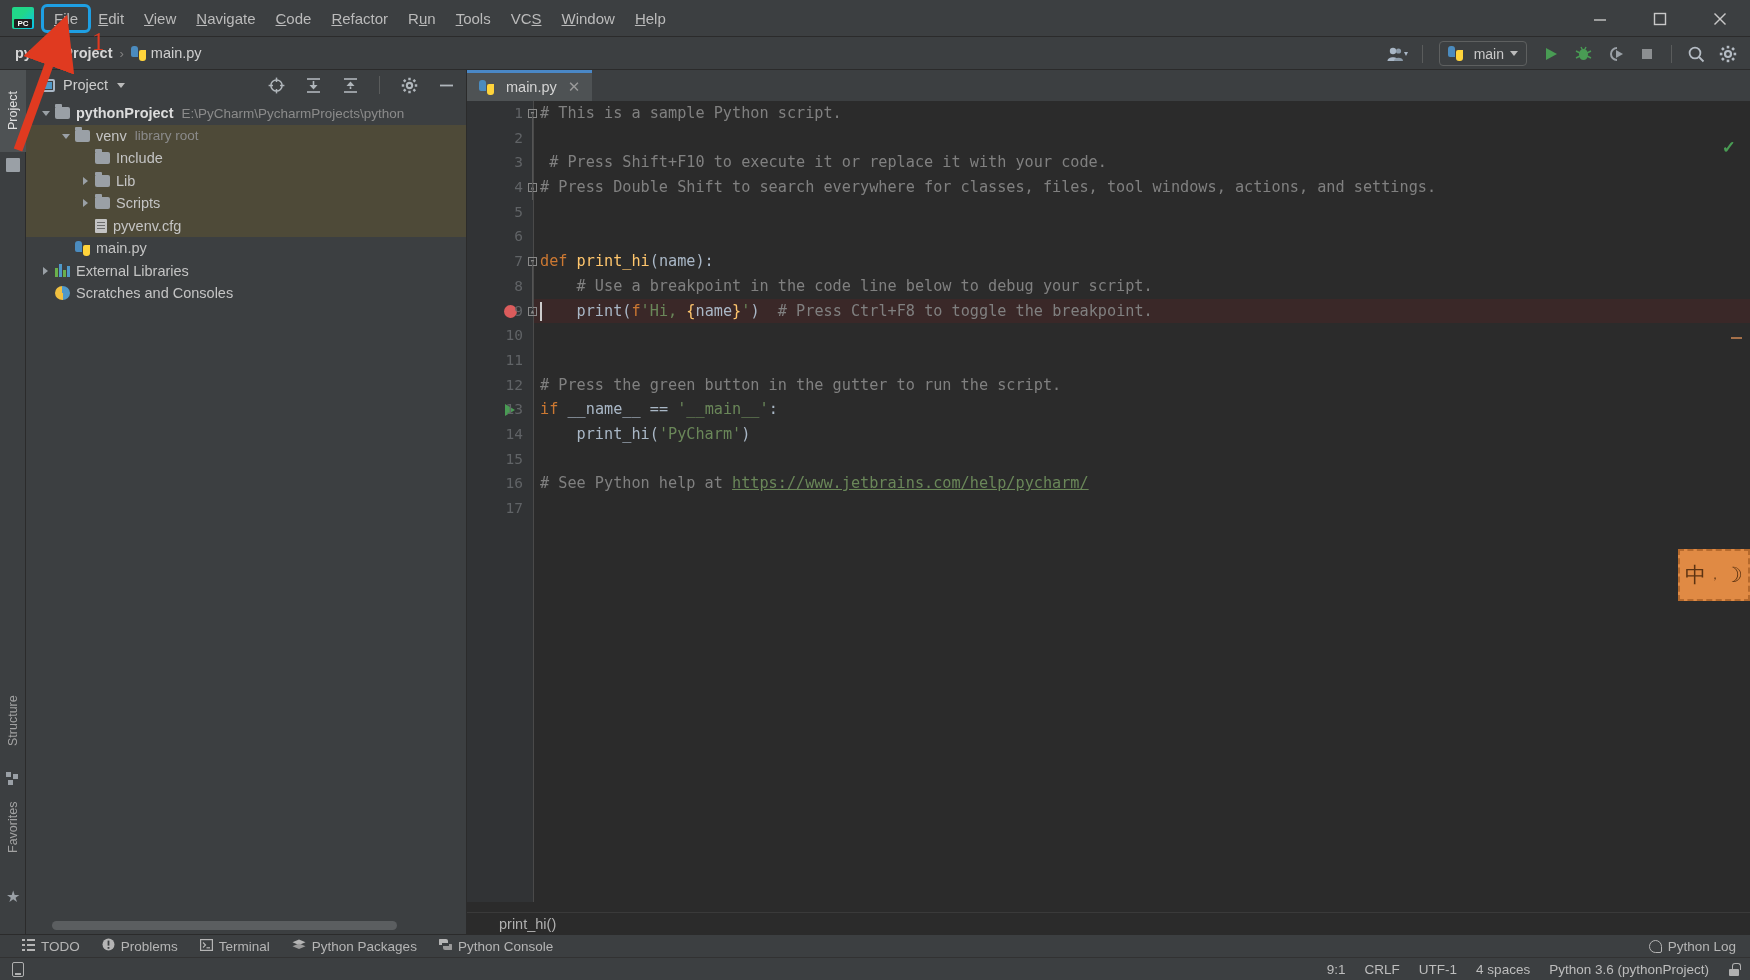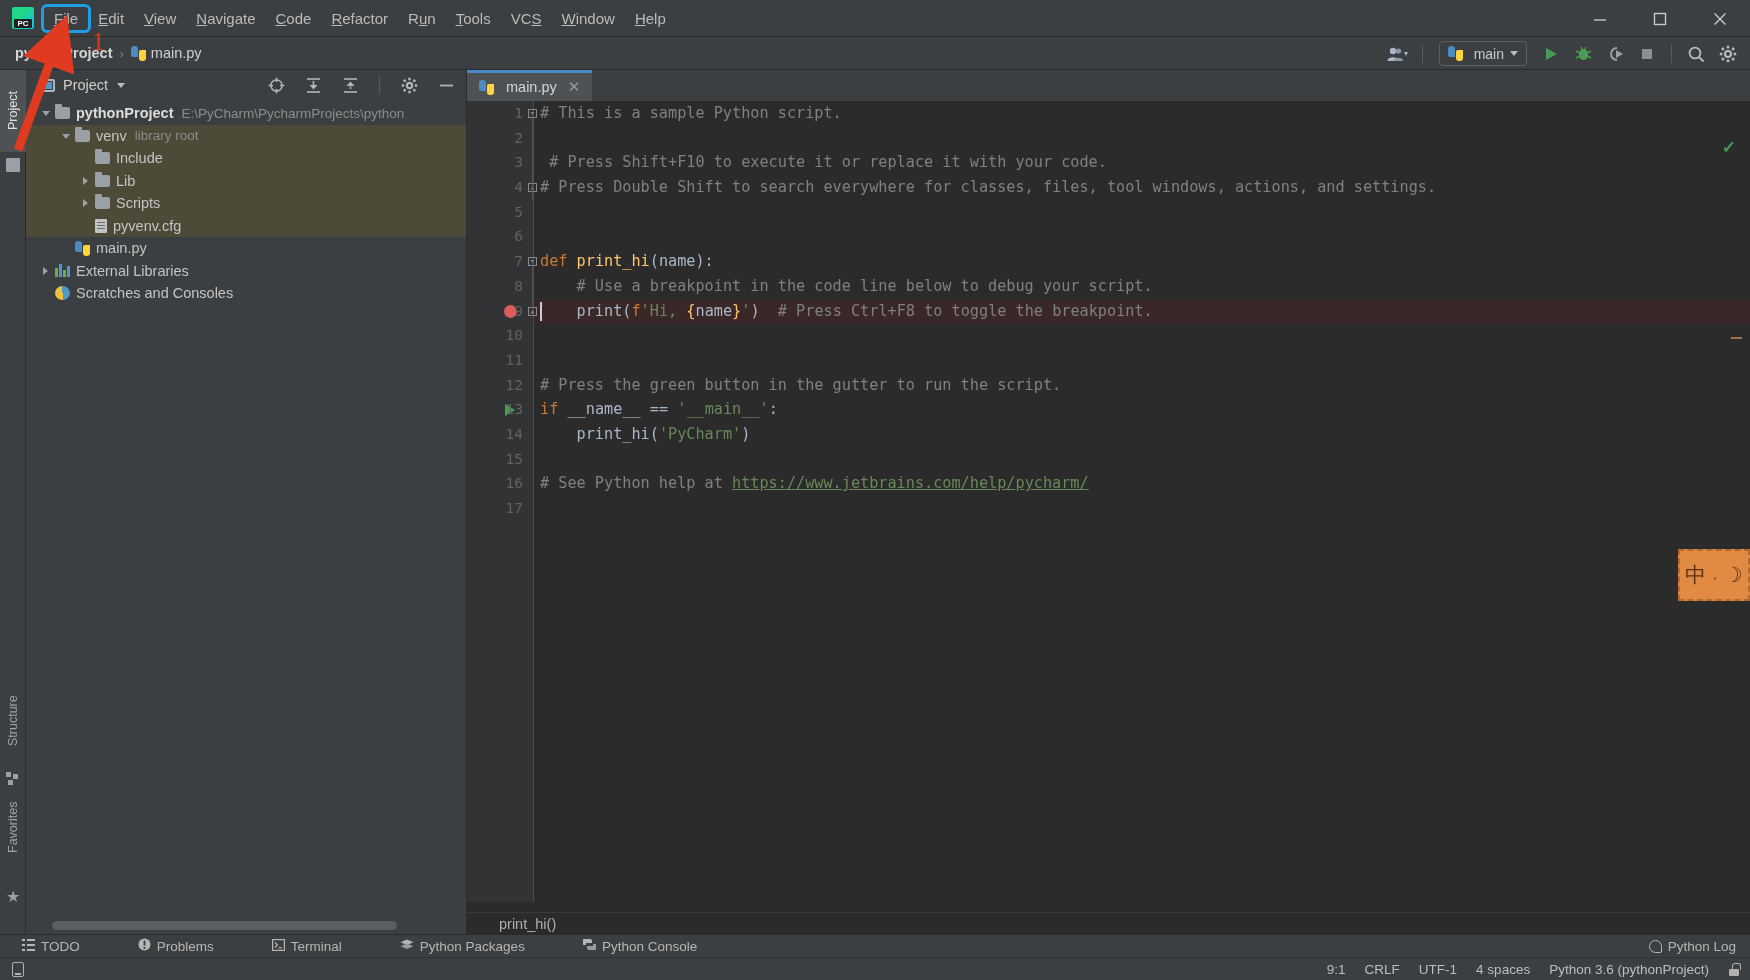--- a/index.html
+++ b/index.html
@@ -286,21 +286,20 @@
     display: flex; align-items: center; justify-content: center;
     gap: 3px; color: #5c3312; font-size: 21px; overflow: hidden;
   }
   .ime-badge .small { font-size: 12px; }
 
   
   .toolwin-bar {
     position: absolute; left: 0; right: 0; bottom: 23px; height: 23px;
     background: #3c3f41; display: flex; align-items: center;
     border-top: 1px solid #2b2b2b;
-    gap: 36px;
   }
   .twb-item {
     display: flex; align-items: center; gap: 6px;
     font-size: 13.5px; color: #b5b5b5; margin-left: 22px;
   }
   .twb-right {
     position: absolute; right: 14px; display: flex; align-items: center; gap: 6px;
     font-size: 13.5px; color: #b5b5b5;
   }
   .evt-ico {

